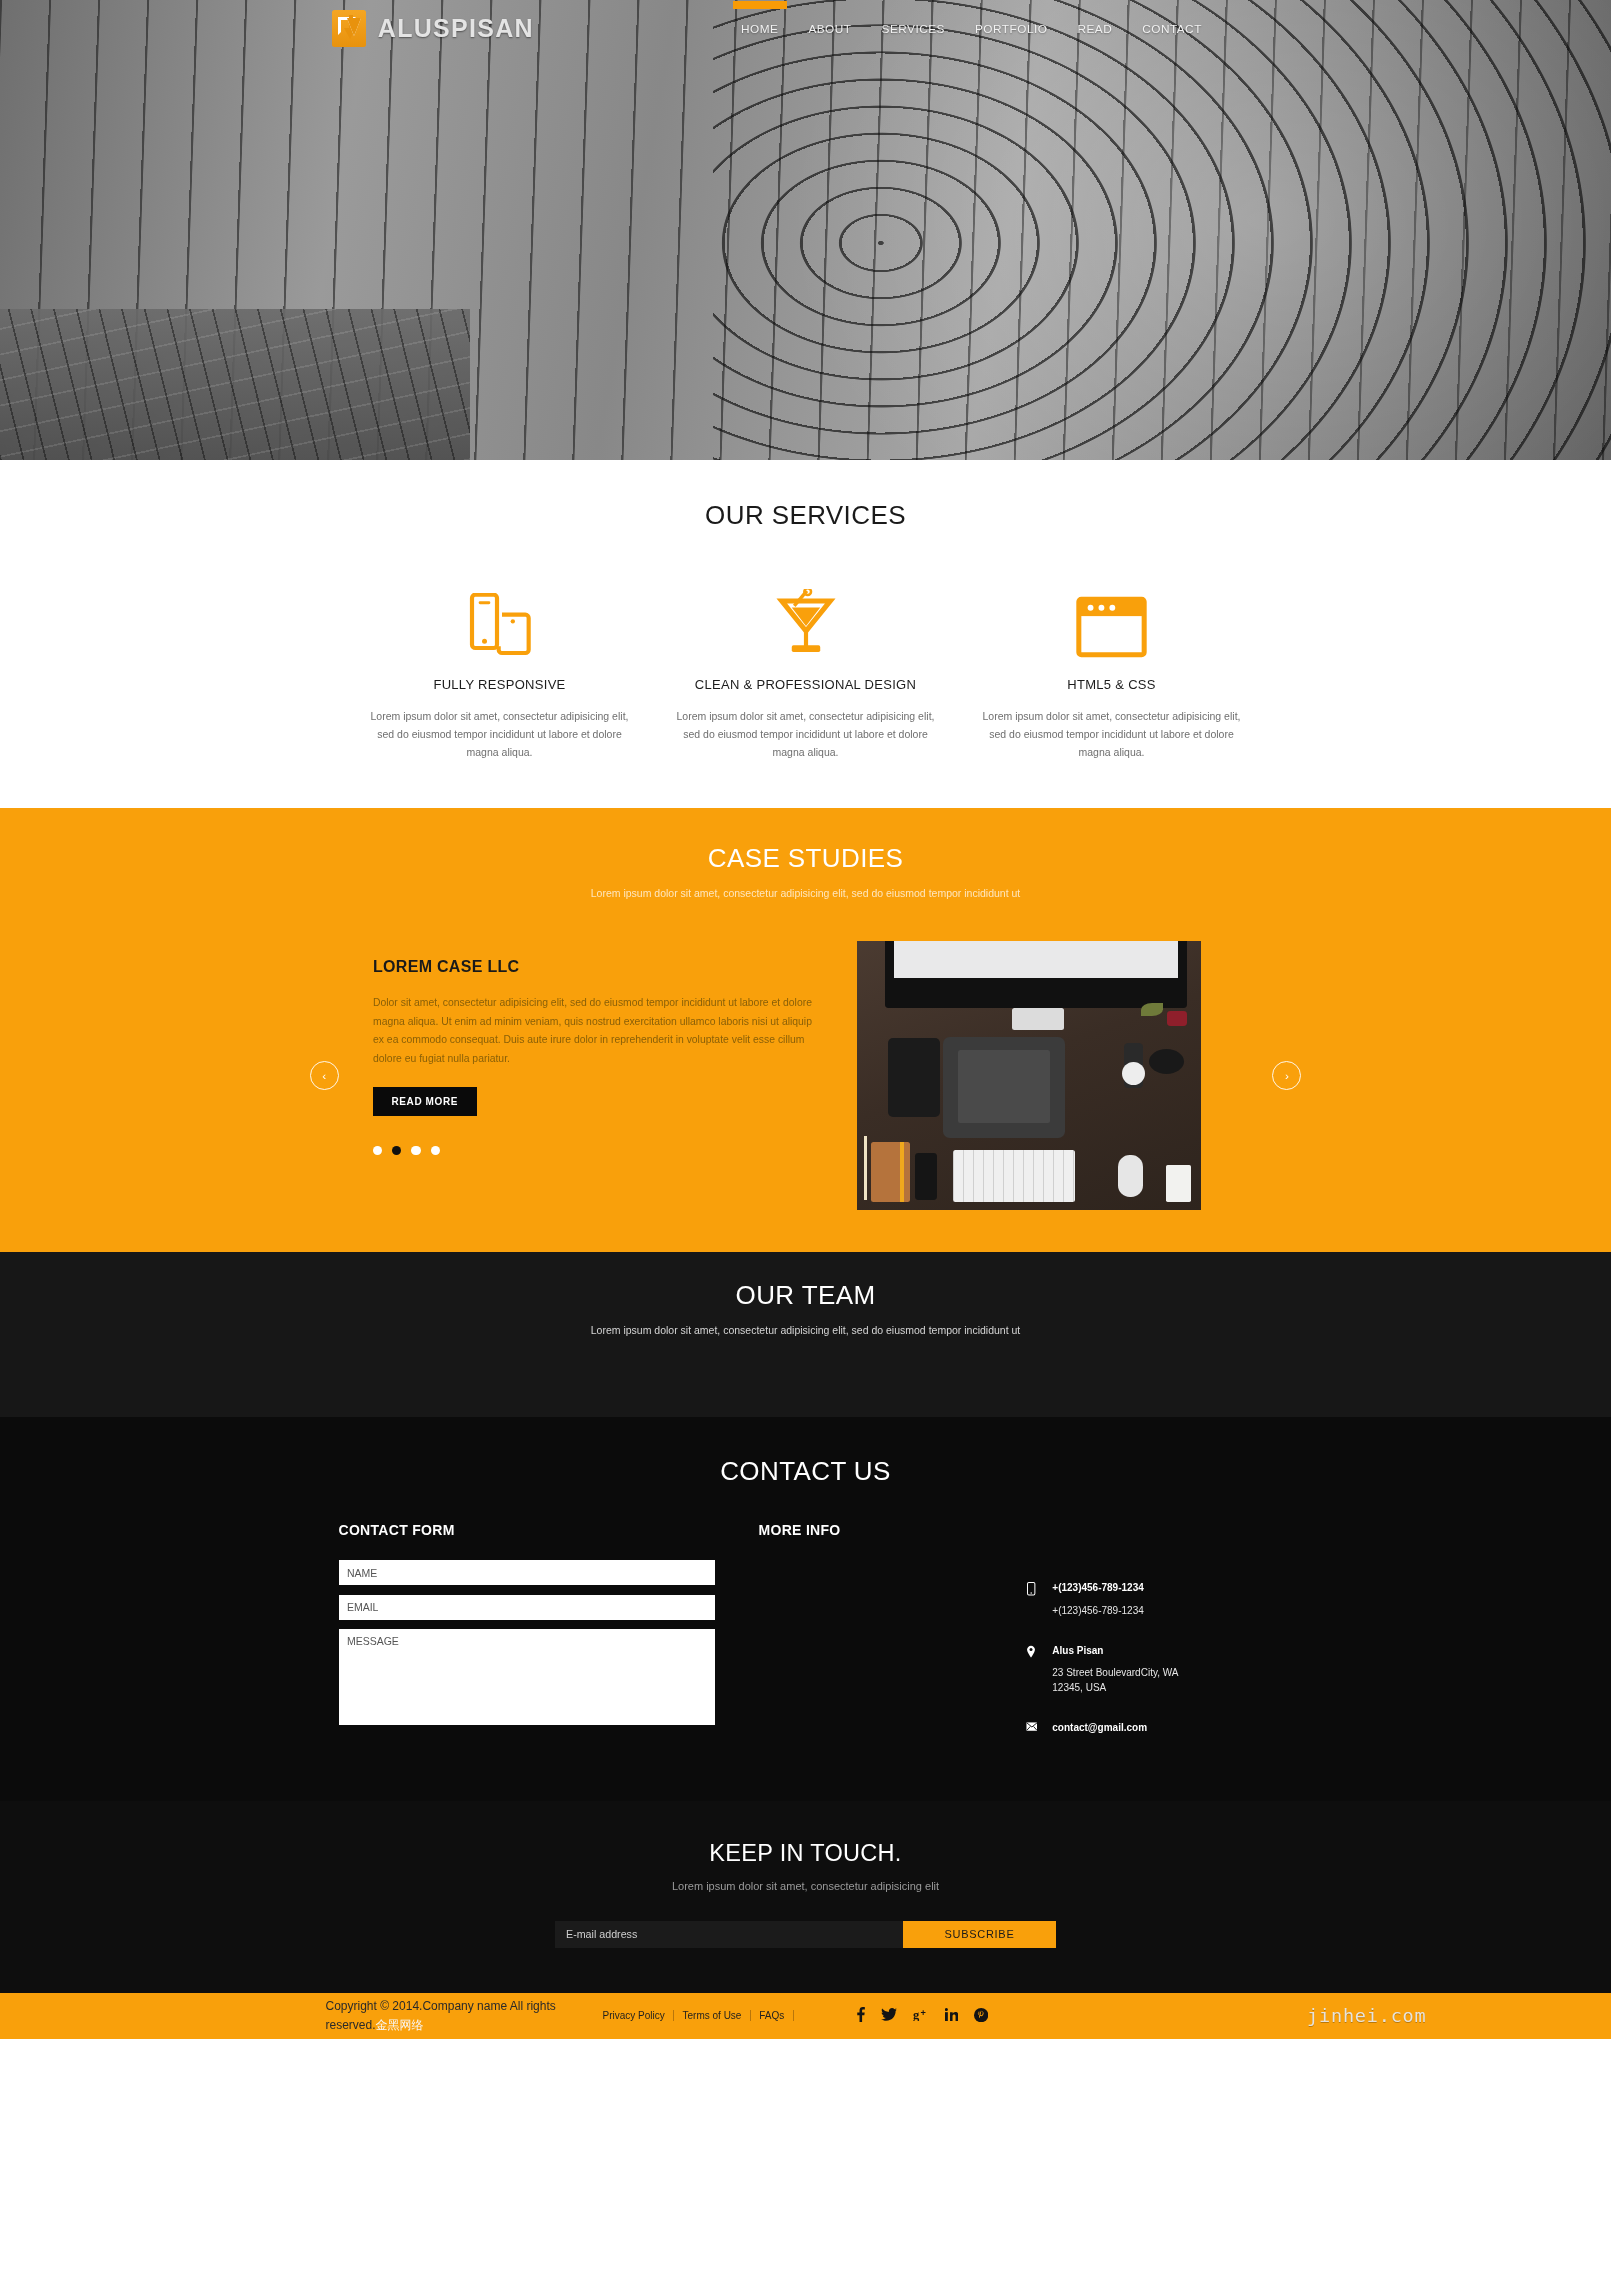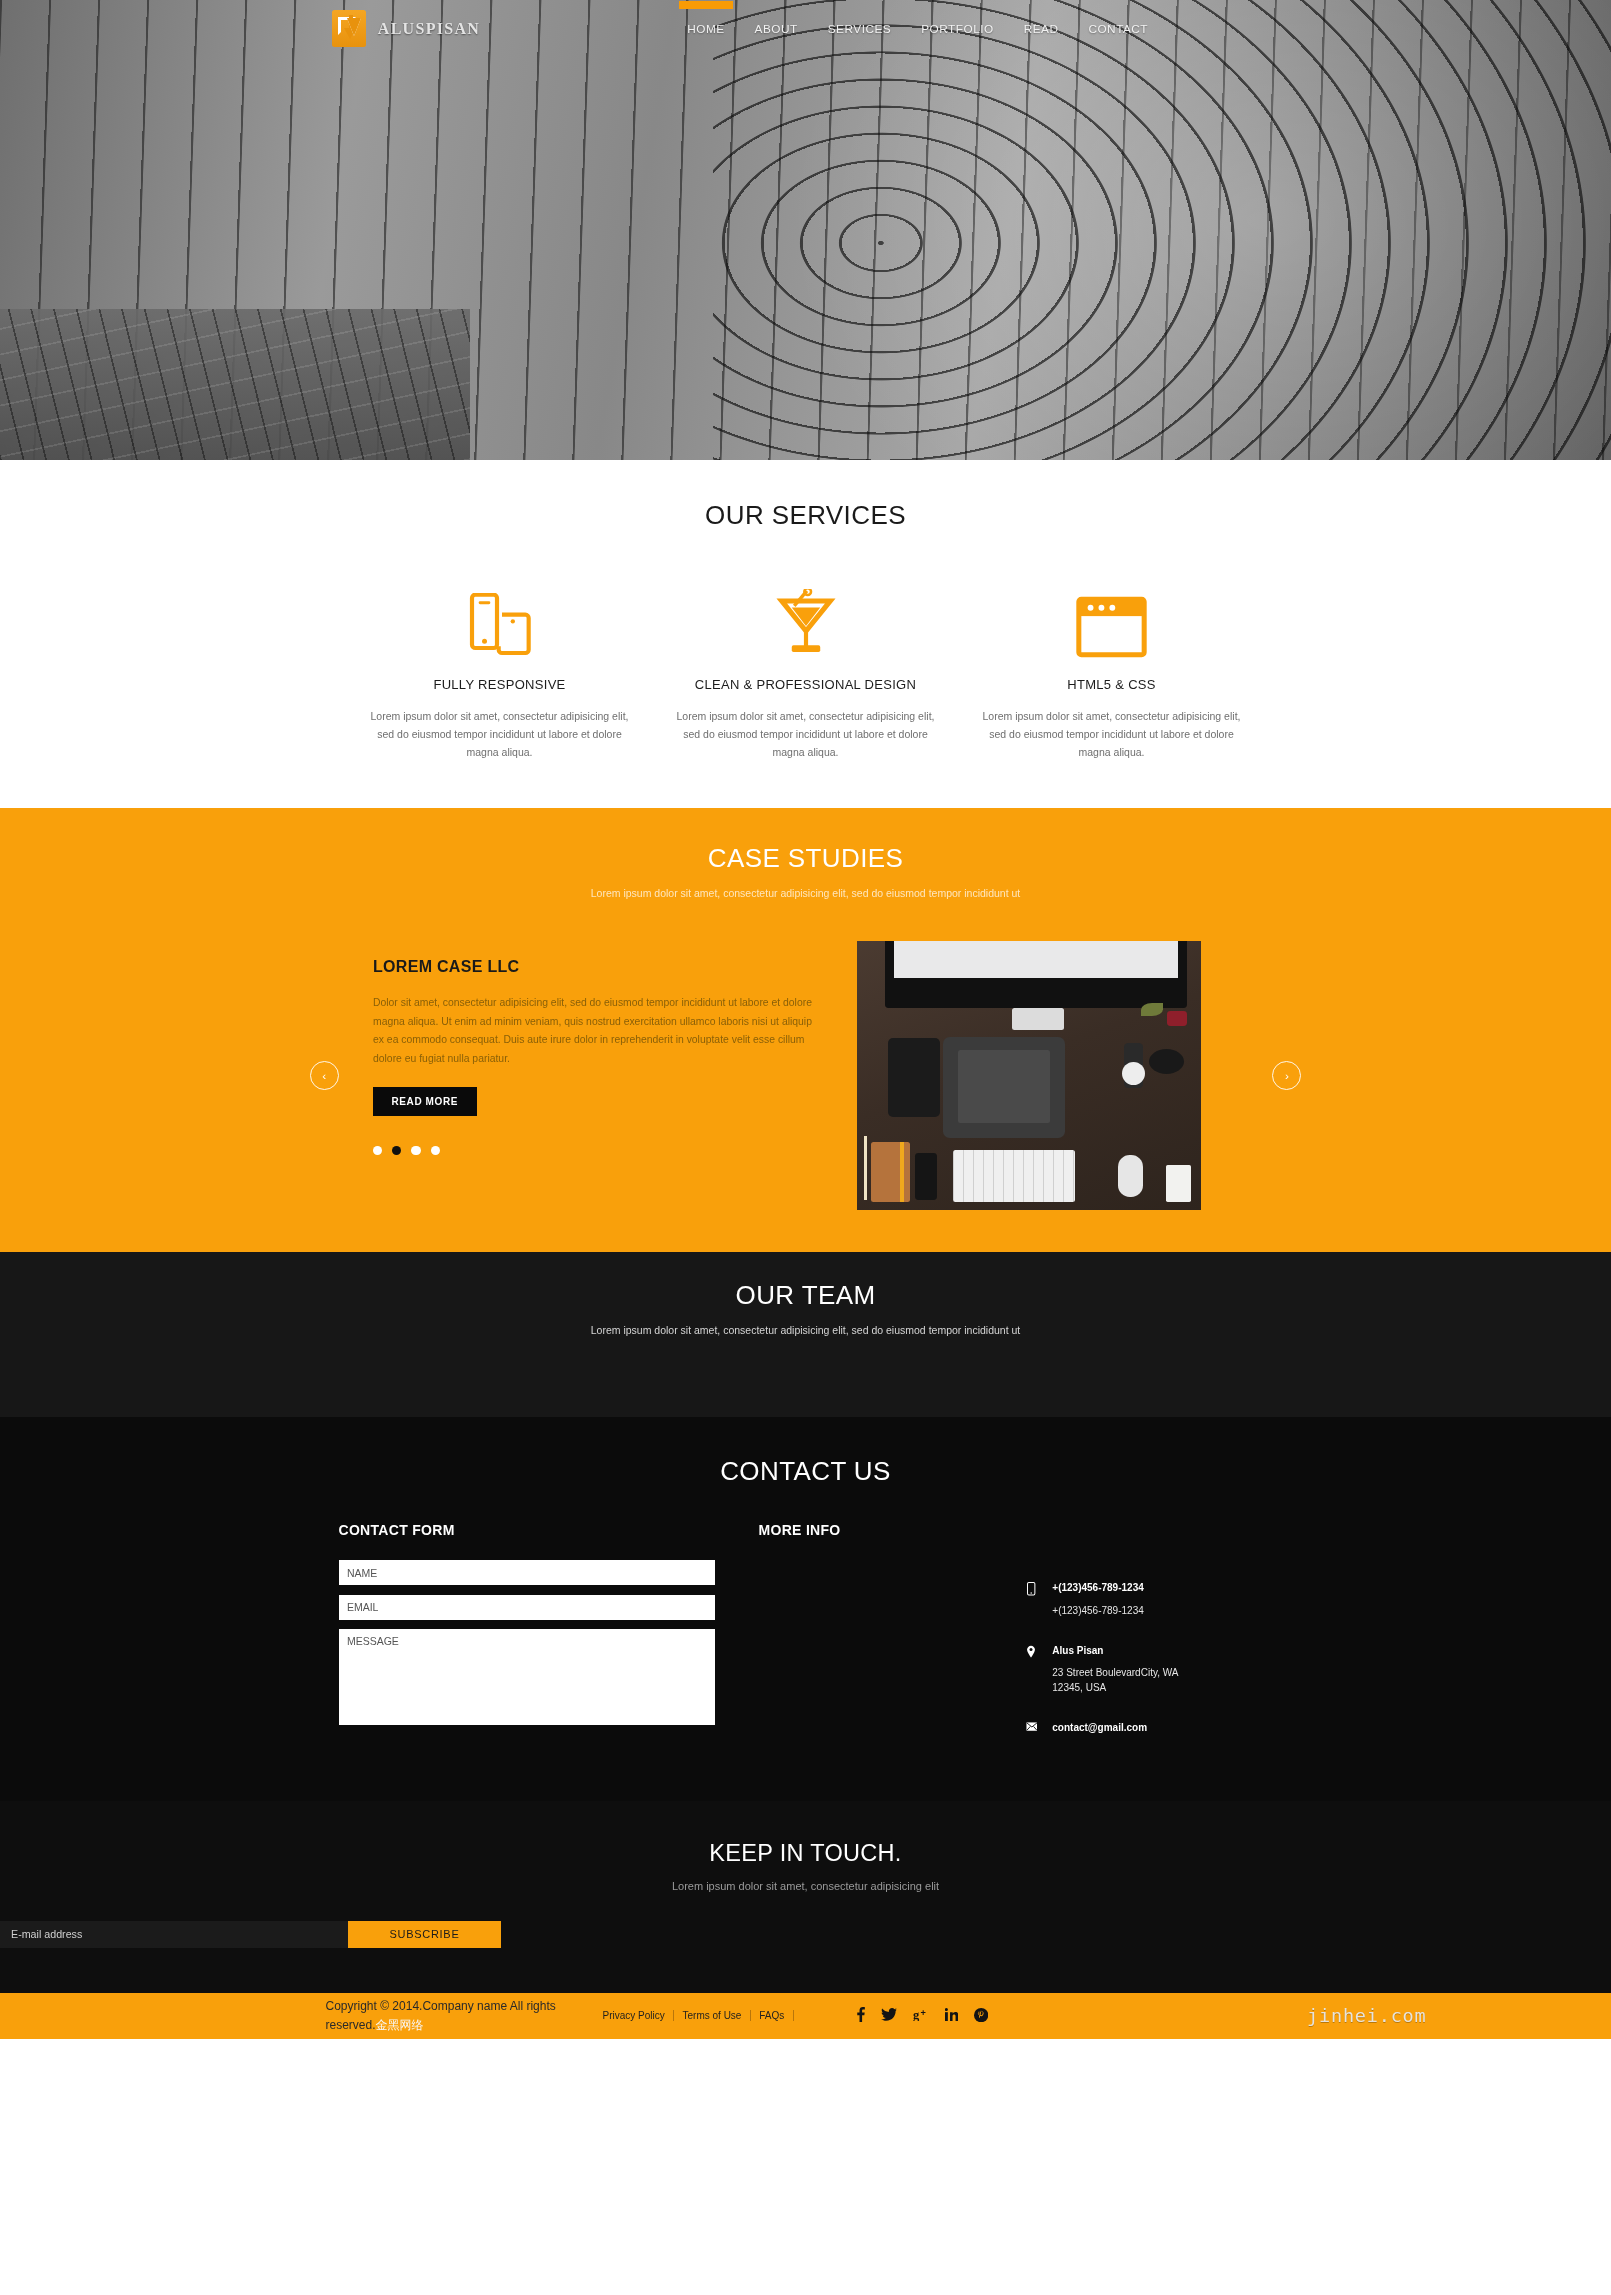--- a/index.html
+++ b/index.html
@@ -68,23 +68,22 @@
   }
   .logo-arrow{
     position:absolute; left:14.3px; top:5px; width:9.2px; height:25px;
   }
   .logo-arrow i{ position:absolute; left:2.5px; top:0; width:4.2px; height:15px; background:#e8920d; }
   .logo-arrow b{
     position:absolute; left:-2.5px; top:12.6px; width:0;height:0;
     border-left:6.7px solid transparent;border-right:6.7px solid transparent;border-top:11px solid #e8920d;
   }
   .brand-name {
-    color:#e4e4e4; font-size:16px; font-weight:bold; letter-spacing:1.3px;
+    color:#e4e4e4; font-size:25px; font-weight:bold; letter-spacing:1.3px;
     text-shadow:0 0.8px 1.7px rgba(0,0,0,.45);
-    font-family:Liberation Serif, serif;
   }
 
   .mainnav { display:flex; align-items:center; gap:0; margin-left:192px; }
   .navitem {
     position:relative;
     color:#f2f2f2; font-size:11.8px; letter-spacing:0.5px;
     padding:21px 15px 19.3px 15px; cursor:pointer; text-decoration:none;
     text-shadow:0 0.8px 1.7px rgba(0,0,0,.35);
   }
   .navitem.active::before{
@@ -188,21 +187,21 @@
   .info-row { display:flex; gap:15px; margin-bottom:7.6px; }
   .info-ico { width:11.8px; color:#fff; display:flex; justify-content:center; flex:0 0 11.8px; }
   .info-strong { font-size:10px; font-weight:bold; color:#fff; }
   .info-plain { font-size:10px; color:#e6e6e6; line-height:1.5; }
   .info-gap { height:18.5px; }
 
   
   .keep { background:#0e0e0e; padding:39px 0 45px; text-align:center; }
   .keep-h { font-size:23.5px; color:#fff; font-weight:400; letter-spacing:0.3px; }
   .keep-sub { margin-top:13.4px; font-size:11px; color:#9a9a9a; }
-  .keep-form { margin-top:28.5px; display:flex; }
+  .keep-form { margin-top:28.5px; display:flex; justify-content:center; }
   .keep-input {
     width:348px; height:27px; background:#1b1b1b; border:none; color:#cfcfcf;
     padding:0 11px; font-size:10.7px; font-family:inherit;
   }
   .keep-input::placeholder{ color:#cfcfcf; }
   .keep-btn {
     width:153px; height:27px; background:#f9a00b; border:none; color:#1a1a1a;
     font-size:11px; letter-spacing:0.7px; cursor:pointer; font-family:inherit;
   }
 

